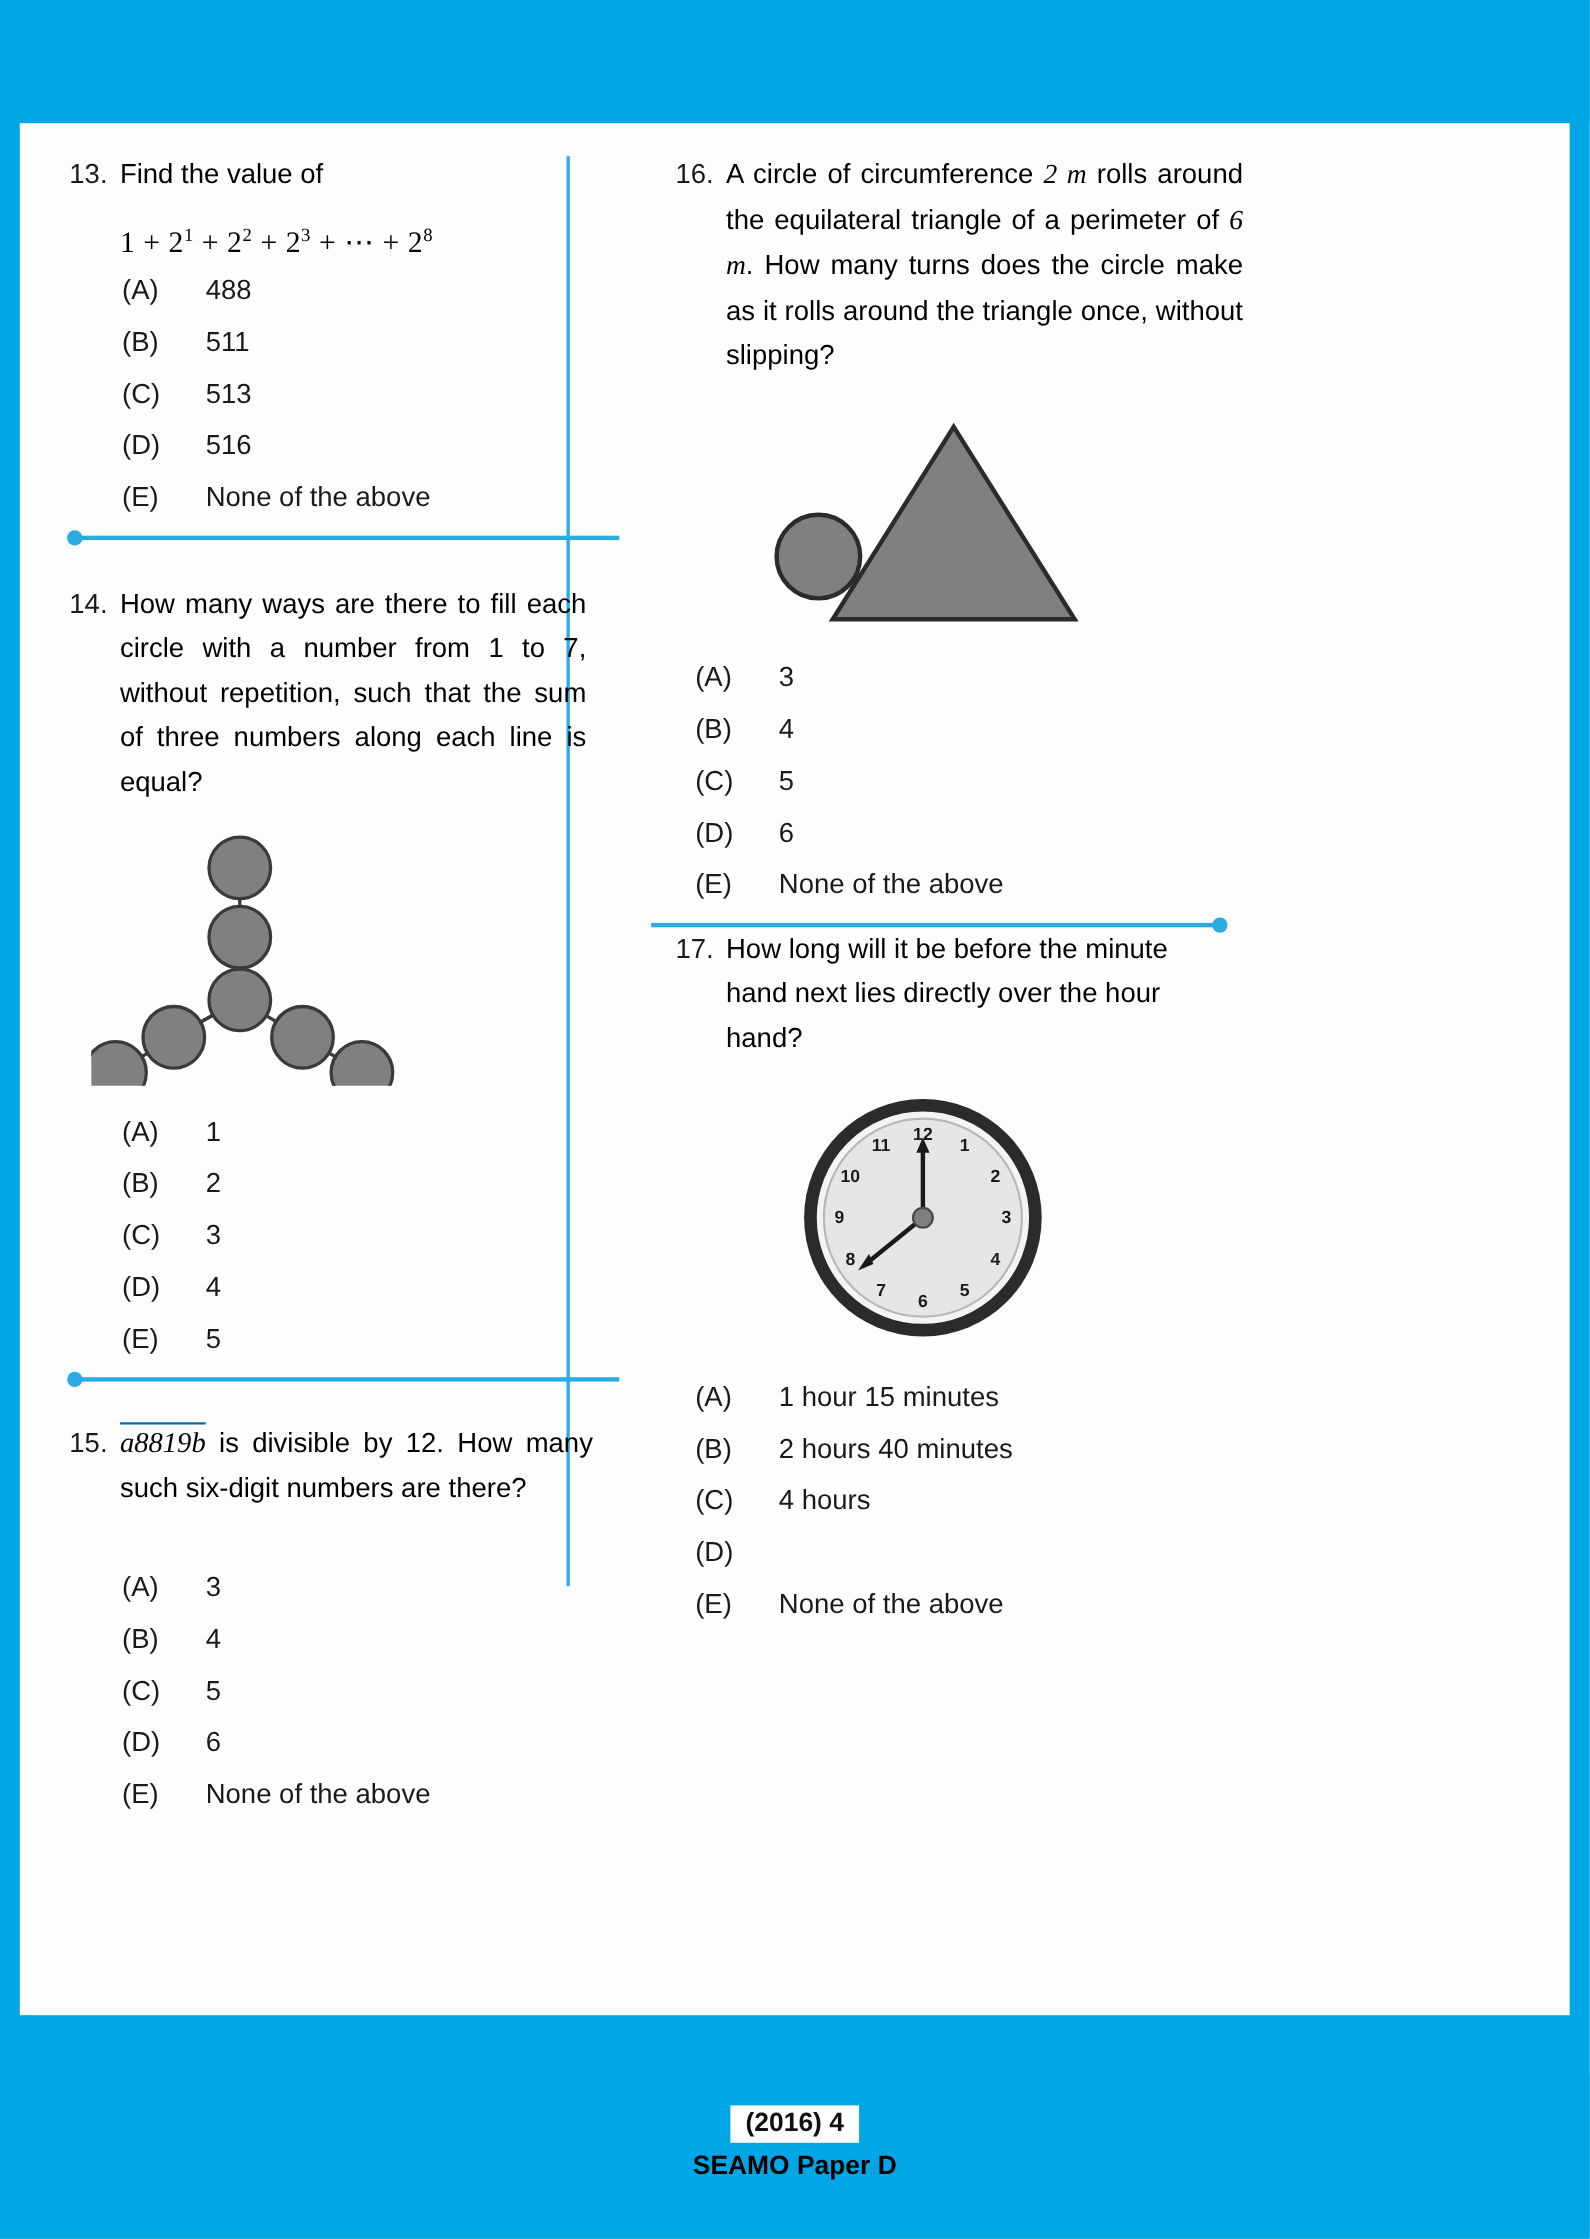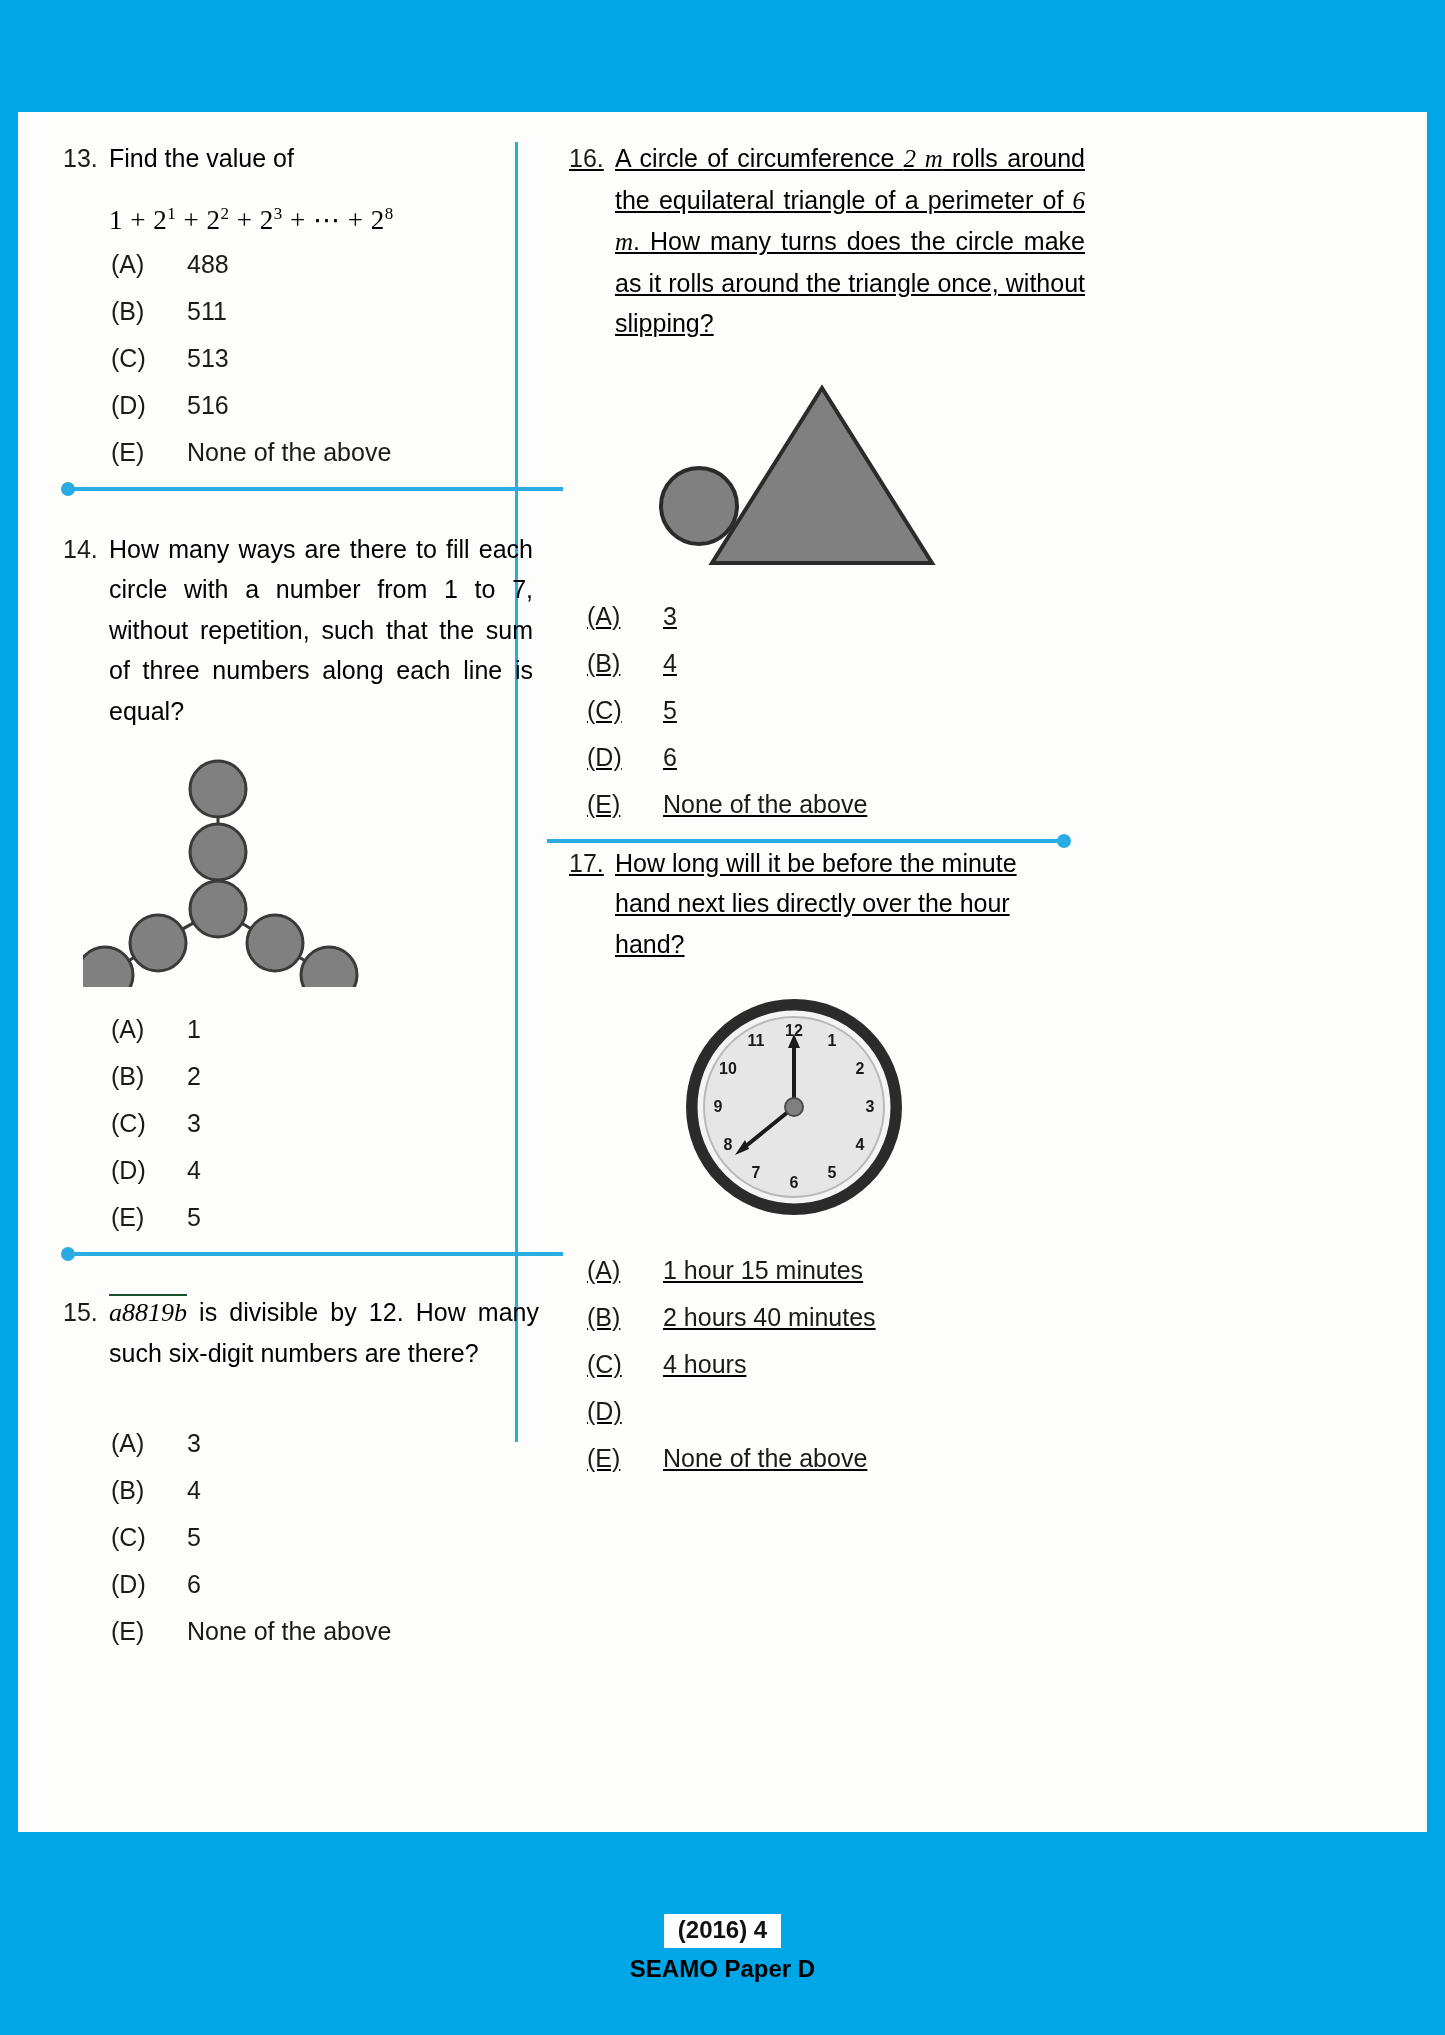--- a/index.html
+++ b/index.html
@@ -45,21 +45,21 @@
   }
 
   
   .cols{
     position:absolute;left:0;top:0;width:1301px;height:1720px;
   }
   .col{
     position:absolute;top:0;width:560px;
   }
   .col-left{left:45px;}
-  .col-right{left:529px;width:600px;text-decoration:underline;}
+  .col-right{left:574px;width:600px;}
 
   .vdiv{
     position:absolute;
     width:3px;background:#2aace2;
   }
 
   
   .q{position:relative;}
   .q-row{display:flex;align-items:flex-start;}
   .q-num{
@@ -84,21 +84,21 @@
     margin-top:25px;
     letter-spacing:0.5px;
     white-space:nowrap;
   }
   .mathline sup{font-size:17px;vertical-align:super;}
   .mi{font-family:"Liberation Serif",serif;font-style:italic;}
   .mn{font-family:"Liberation Serif",serif;font-style:normal;}
   .overline{
     font-family:"Liberation Serif",serif;
     font-size:26px;
-    border-top:2px solid #14532d;
+    border-top:2px solid #0369a1;
     padding-top:1px;
     display:inline-block;
     line-height:1.2;
   }
 
   
   .opts{margin-top:12px;}
   .opt{
     display:flex;align-items:baseline;
     font-size:25px;color:#1a1a1a;

